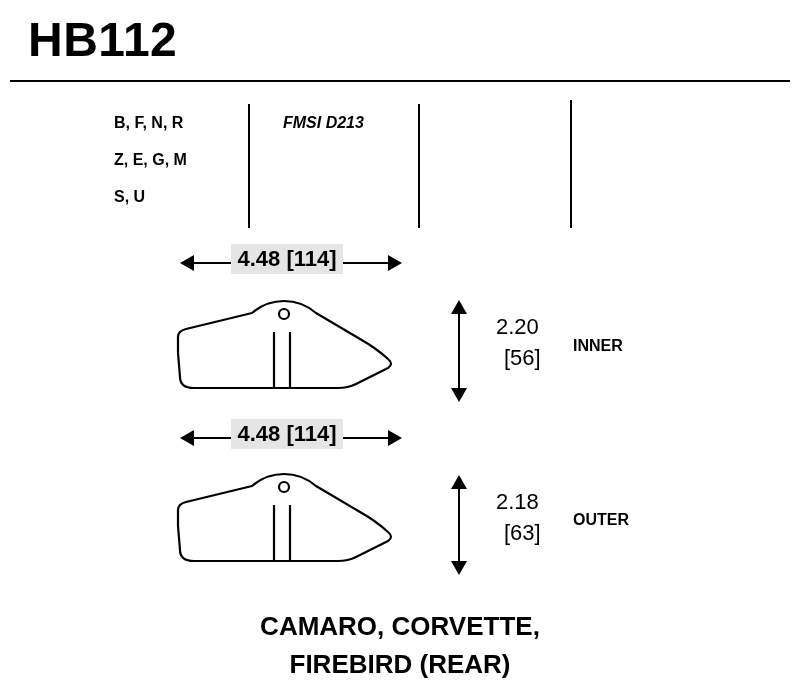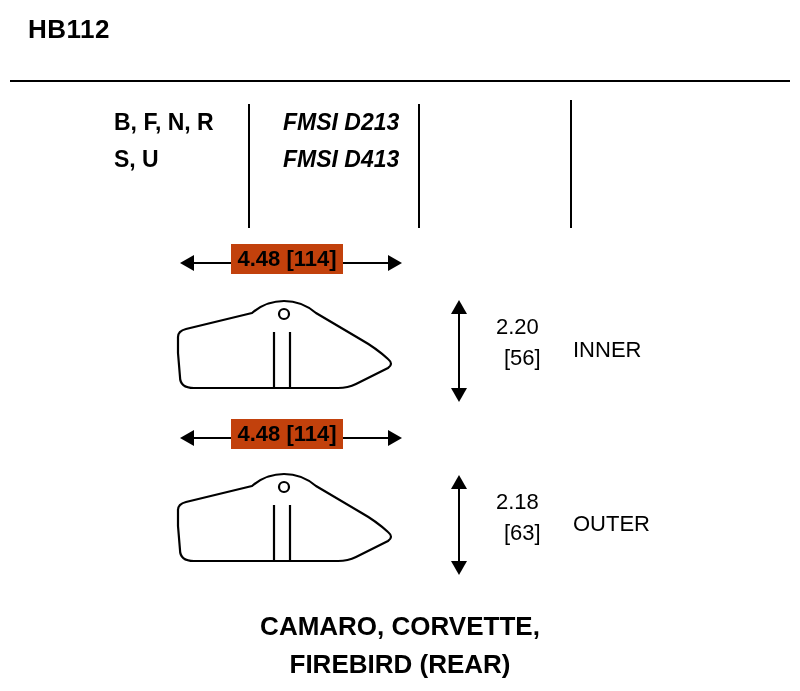--- a/index.html
+++ b/index.html
@@ -20,21 +20,21 @@
     left: 0; top: 0;
     width: 800px;
     height: 691px;
   }
 
   
   .part-number {
     position: absolute;
     left: 28px;
     top: 16px;
-    font-size: 26px;
+    font-size: 48px;
     font-weight: bold;
     letter-spacing: 0.5px;
     line-height: 1;
   }
   .header-rule {
     position: absolute;
     left: 10px;
     top: 80px;
     width: 780px;
     height: 2px;
@@ -65,21 +65,21 @@
     height: 124px;
     background: #000;
   }
   .vline-1 { left: 138px; }
   .vline-2 { left: 308px; }
   .vline-3 { left: 460px; }
 
   .code-row {
     height: 37px;
     line-height: 37px;
-    font-size: 23px;
+    font-size: 16px;
     font-weight: bold;
     white-space: nowrap;
   }
   .col-codes .code-row { text-align: left; padding-left: 4px; }
   .col-fmsi  .code-row { text-align: left; padding-left: 18px; font-style: italic; }
   .col-thick .code-row { text-align: left; padding-left: 8px; }
 
   
   .hdim {
     position: absolute;
@@ -102,21 +102,21 @@
   }
   .hdim .arrow-l { left: 0;  border-right: 14px solid #000; }
   .hdim .arrow-r { right: 0; border-left: 14px solid #000; }
   .hdim .label {
     position: absolute;
     top: -4px;
     left: 0; right: 8px;
     text-align: center;
     font-size: 22px;
     font-weight: bold;
-    background: #c2410c;
+    background: #e5e5e5;
     padding: 0 6px;
     width: max-content;
     margin: 0 auto;
     line-height: 30px;
   }
 
   
   .vdim {
     position: absolute;
     width: 30px;
@@ -142,22 +142,22 @@
   .vdim-label {
     position: absolute;
     font-size: 22px;
     font-weight: normal;
     text-align: left;
     line-height: 28px;
     white-space: nowrap;
   }
   .side-label {
     position: absolute;
-    font-size: 22px;
-    font-weight: normal;
+    font-size: 16px;
+    font-weight: bold;
     white-space: nowrap;
   }
   .side-divider {
     position: absolute;
     width: 2px;
     background: #000;
   }
 
   
   .pad {
@@ -185,26 +185,26 @@
   <div class="part-number">HB112</div>
   <div class="header-rule"></div>
 
   <div class="code-table">
     <div class="vline vline-1"></div>
     <div class="vline vline-2"></div>
     <div class="vline vline-3"></div>
 
     <div class="code-col col-codes">
       <div class="code-row">B, F, N, R</div>
+      <div class="code-row">Z, E, G, M</div>
       <div class="code-row">S, U</div>
     </div>
 
     <div class="code-col col-fmsi">
       <div class="code-row">FMSI D213</div>
-      <div class="code-row">FMSI D413</div>
     </div>
 
   </div>
 
   <div class="hdim" style="left:180px; top:248px; width:222px;">
     <div class="line"></div>
     <div class="arrow-l"></div>
     <div class="arrow-r"></div>
     <div class="label">4.48 [114]</div>
   </div>

